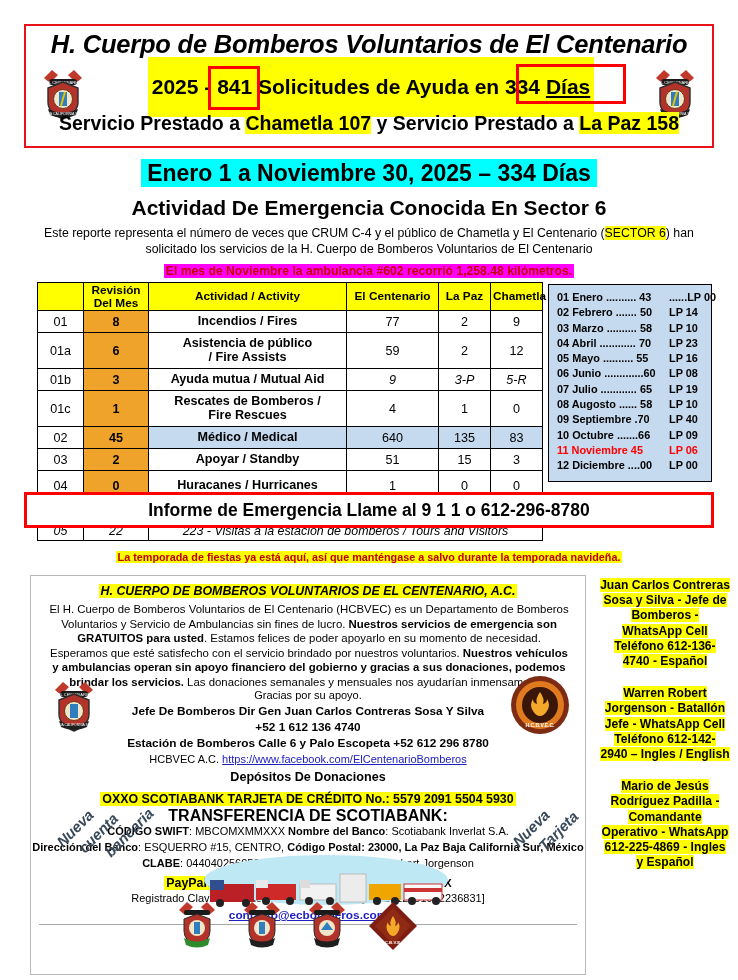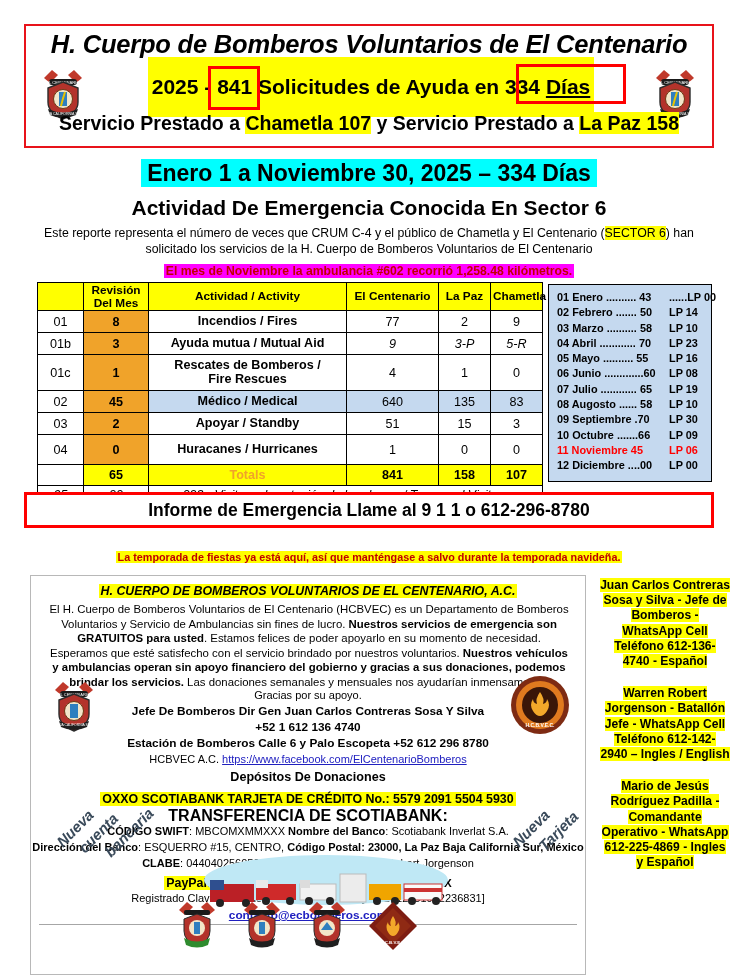--- a/index.html
+++ b/index.html
@@ -270,20 +270,31 @@
     </thead>
     <tbody>
       <tr style="height:22px">
         <td>01</td>
         <td class="rev">8</td>
         <td class="act">Incendios / Fires</td>
         <td>77</td>
         <td>2</td>
         <td>9</td>
       </tr>
+      <tr style="height:36px">
+        <td>01a</td>
+        <td class="rev">6</td>
+        <td class="act">
+          <span>Asistencia de público</span><br>
+          <span>/ Fire Assists</span>
+        </td>
+        <td>59</td>
+        <td>2</td>
+        <td>12</td>
+      </tr>
       <tr style="height:22px">
         <td>01b</td>
         <td class="rev">3</td>
         <td class="act">Ayuda mutua / Mutual Aid</td>
         <td class="ital">9</td>
         <td class="ital">3-P</td>
         <td class="ital">5-R</td>
       </tr>
       <tr style="height:36px">
         <td>01c</td>
@@ -364,21 +375,21 @@
     <div class="row">
         <span class="mname">07 Julio ............ 65</span>
         <span class="lp">LP 19</span>
       </div>
     <div class="row">
         <span class="mname">08 Augosto ...... 58</span>
         <span class="lp">LP 10</span>
       </div>
     <div class="row">
         <span class="mname">09 Septiembre .70</span>
-        <span class="lp">LP 30</span>
+        <span class="lp">LP 40</span>
       </div>
     <div class="row">
         <span class="mname">10 Octubre .......66</span>
         <span class="lp">LP 09</span>
       </div>
     <div class="row nov">
         <span class="mname">11 Noviembre  45</span>
         <span class="lp">LP 06</span>
       </div>
     <div class="row">

